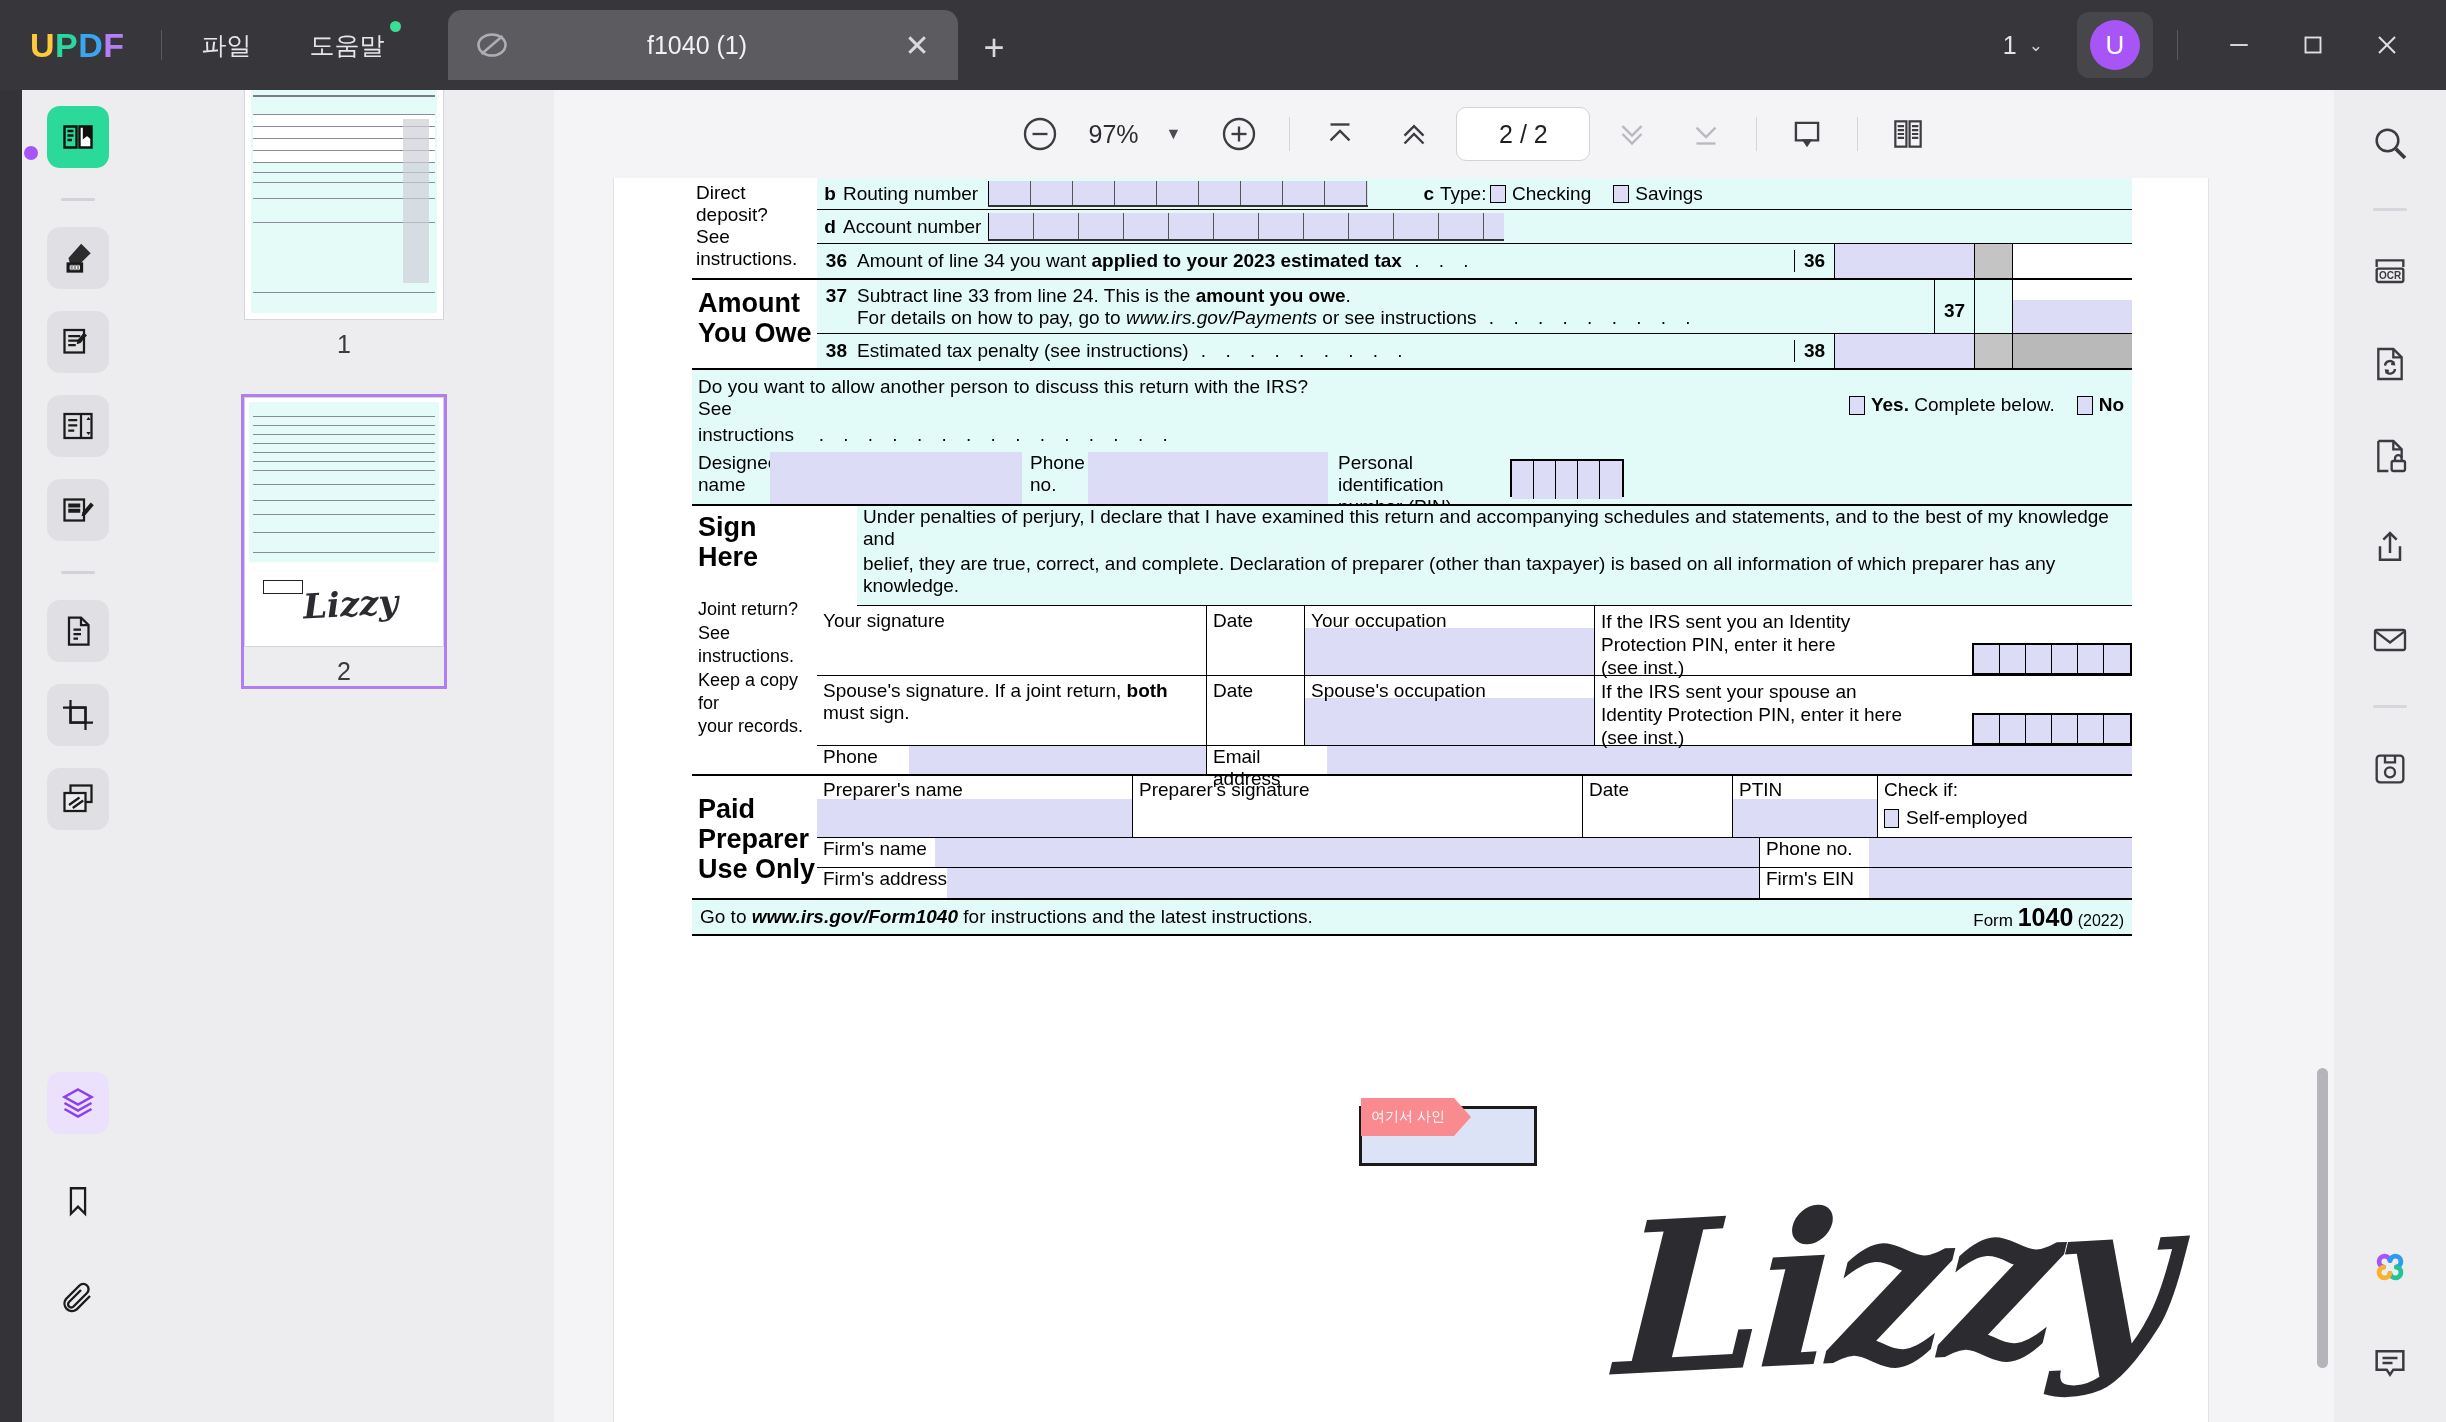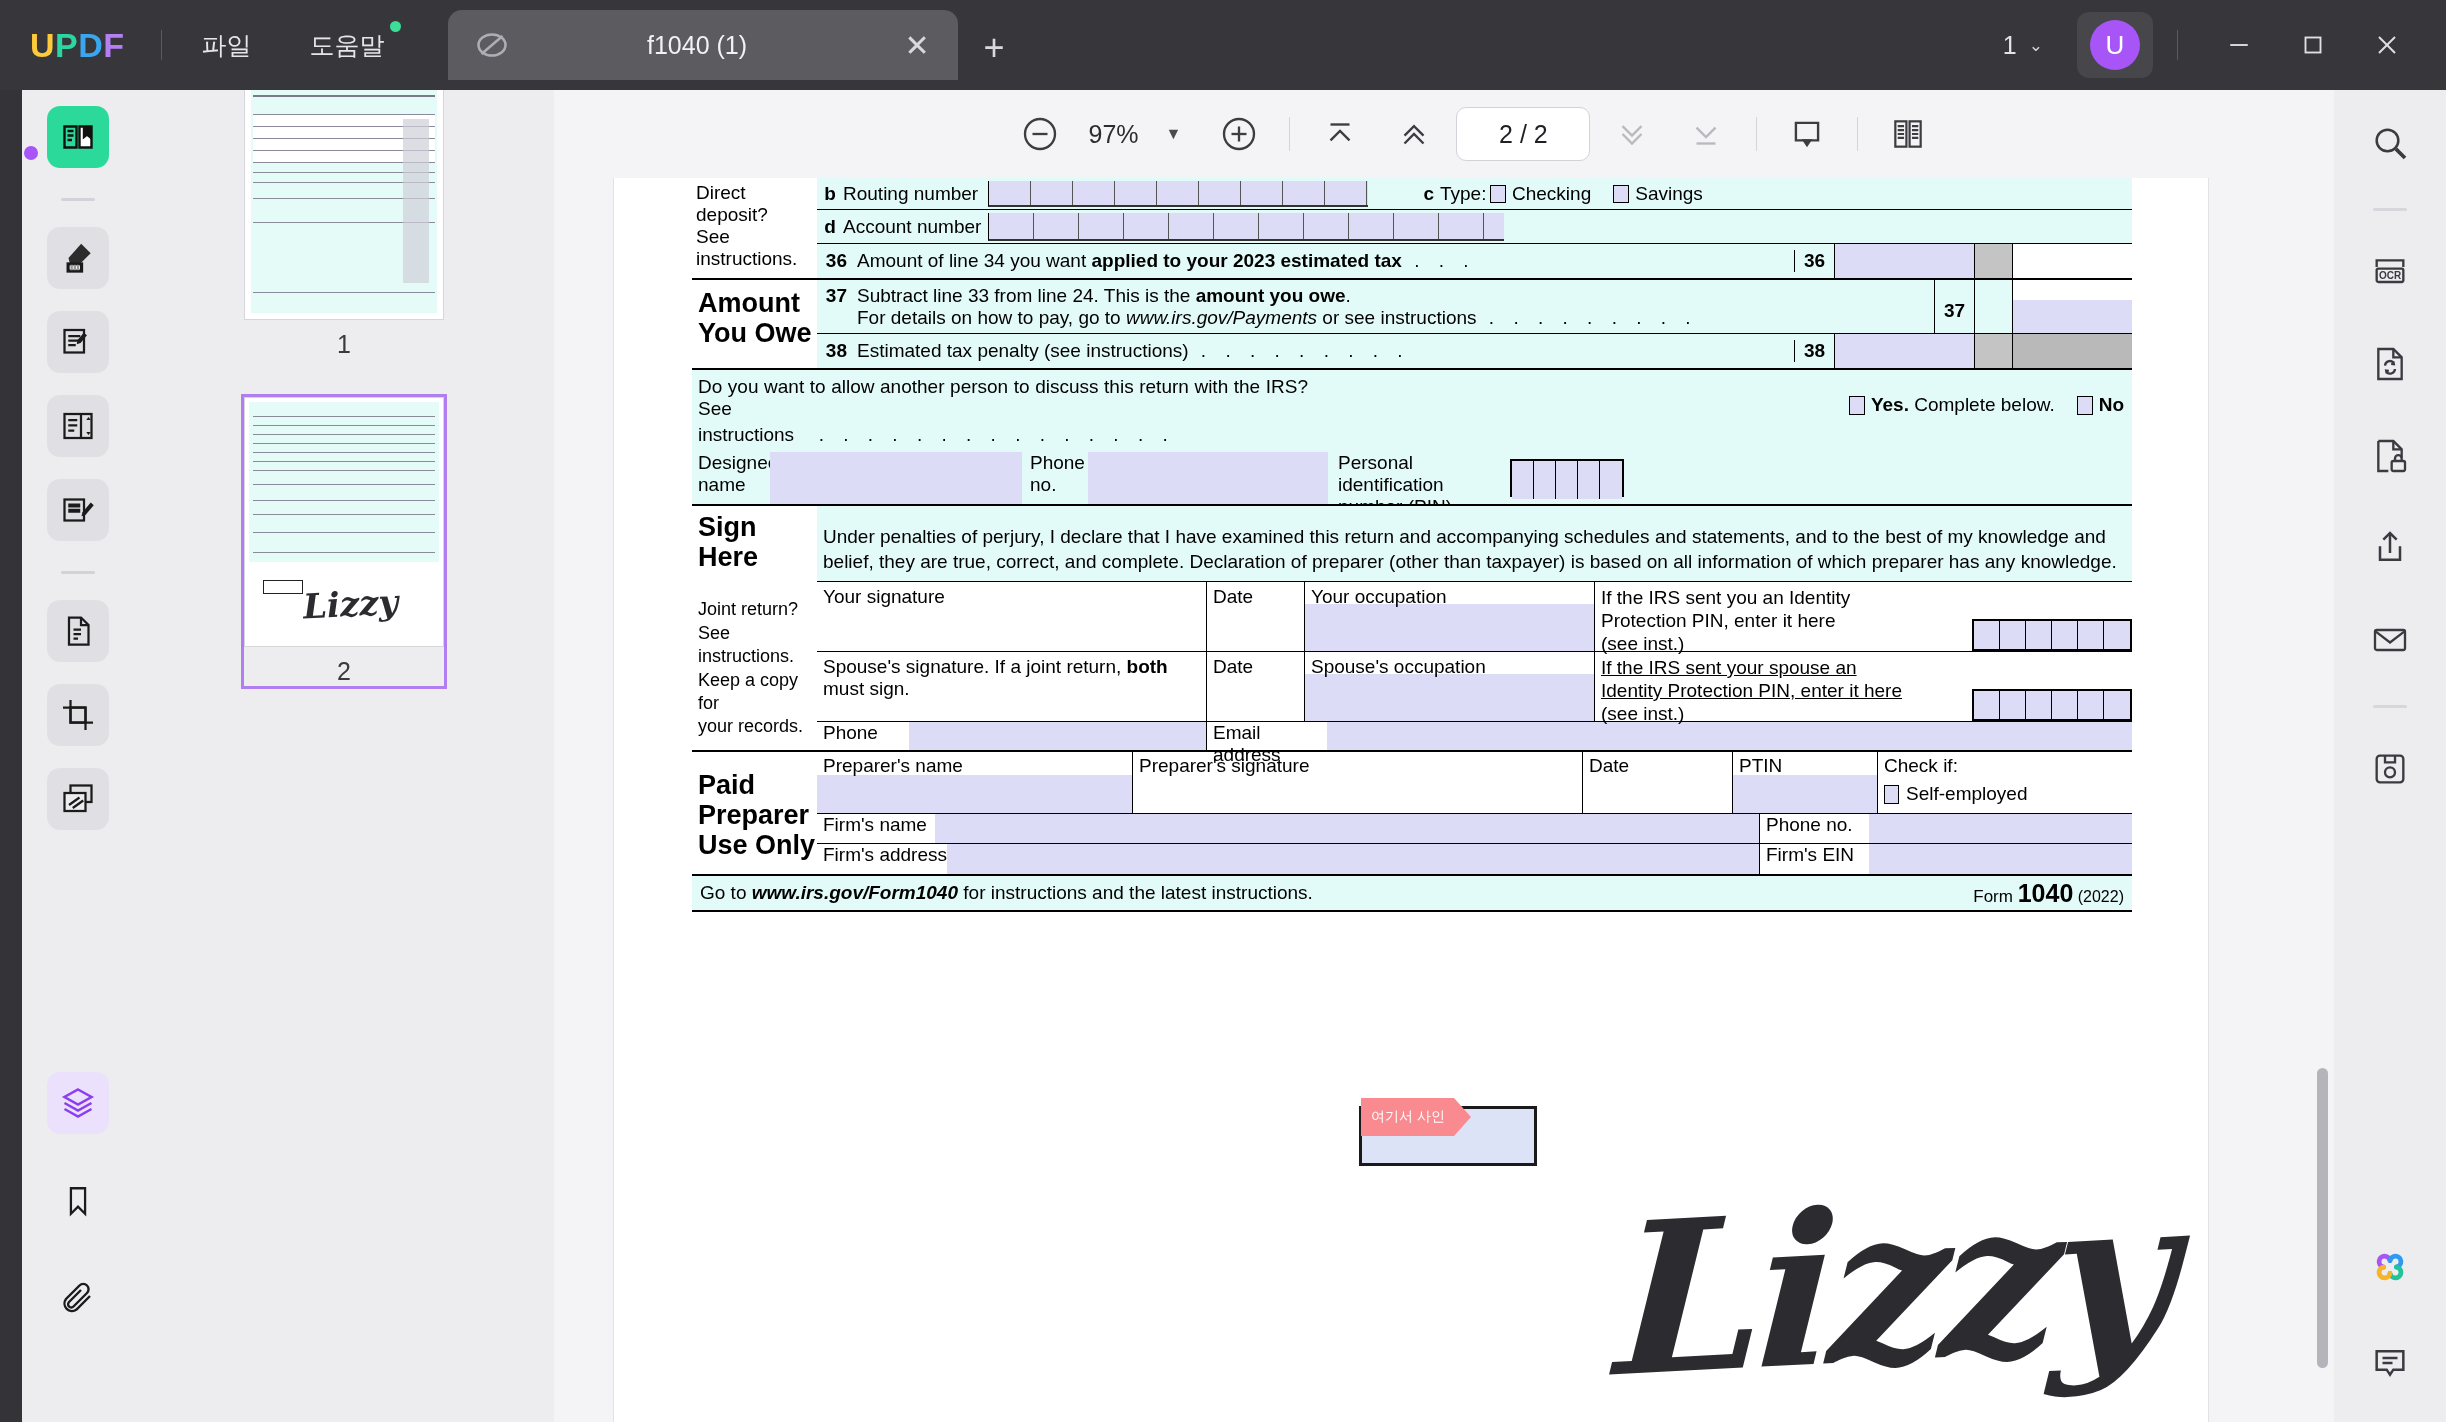--- a/index.html
+++ b/index.html
@@ -492,21 +492,21 @@
                 <div>Here</div>
               </div>
               <div style="margin-top:26px; font-size:18px; line-height:1.3;">
                 <div>Joint return?</div>
                 <div>See instructions.</div>
                 <div>Keep a copy for</div>
                 <div>your records.</div>
               </div>
             </div>
             <div style="flex:1;">
-              <div class="band" style="padding:20px 8px 8px 6px; border-bottom:1.5px solid #000;">
+              <div class="band" style="padding:0 8px 8px 6px; border-bottom:1.5px solid #000;margin-left:40px;">
                 <div>Under penalties of perjury, I declare that I have examined this return and accompanying schedules and statements, and to the best of my knowledge and</div>
                 <div style="margin-top:3px">belief, they are true, correct, and complete. Declaration of preparer (other than taxpayer) is based on all information of which preparer has any knowledge.</div>
               </div>
               <div style="display:flex; height:70px; border-bottom:1.5px solid #000;">
                 <div style="width:390px; border-right:1.5px solid #000; padding:4px 0 0 6px;">
                   <span>Your signature</span>
                 </div>
                 <div style="width:98px; border-right:1.5px solid #000; padding:4px 0 0 6px;">
                   <span>Date</span>
                 </div>
@@ -530,21 +530,21 @@
               <div style="display:flex; height:70px; border-bottom:1.5px solid #000;">
                 <div style="width:390px; border-right:1.5px solid #000; padding:4px 12px 0 6px;">
                   <span>Spouse's signature. If a joint return, </span><span class="bold">both</span><span> must sign.</span>
                 </div>
                 <div style="width:98px; border-right:1.5px solid #000; padding:4px 0 0 6px;">
                   <span>Date</span>
                 </div>
                 <div style="width:290px; border-right:1.5px solid #000; padding:4px 0 0 6px; background:linear-gradient(#fff 0 32%, #dcdcf6 32% 100%);">
                   <span>Spouse's occupation</span>
                 </div>
-                <div style="flex:1; padding:4px 0 4px 6px; position:relative; line-height:1.22;text-decoration:underline;">
+                <div style="flex:1; padding:4px 0 4px 6px; position:relative; line-height:1.22;">
                   <div>If the IRS sent your spouse an</div>
                   <div>Identity Protection PIN, enter it here</div>
                   <div>(see inst.)</div>
                   <span class="pinbox" style="position:absolute; right:0; bottom:0;">
                     <i style="height:28px"></i>
                       <i style="height:28px"></i>
                       <i style="height:28px"></i>
                       <i style="height:28px"></i>
                       <i style="height:28px"></i>
                       <i style="height:28px"></i>

